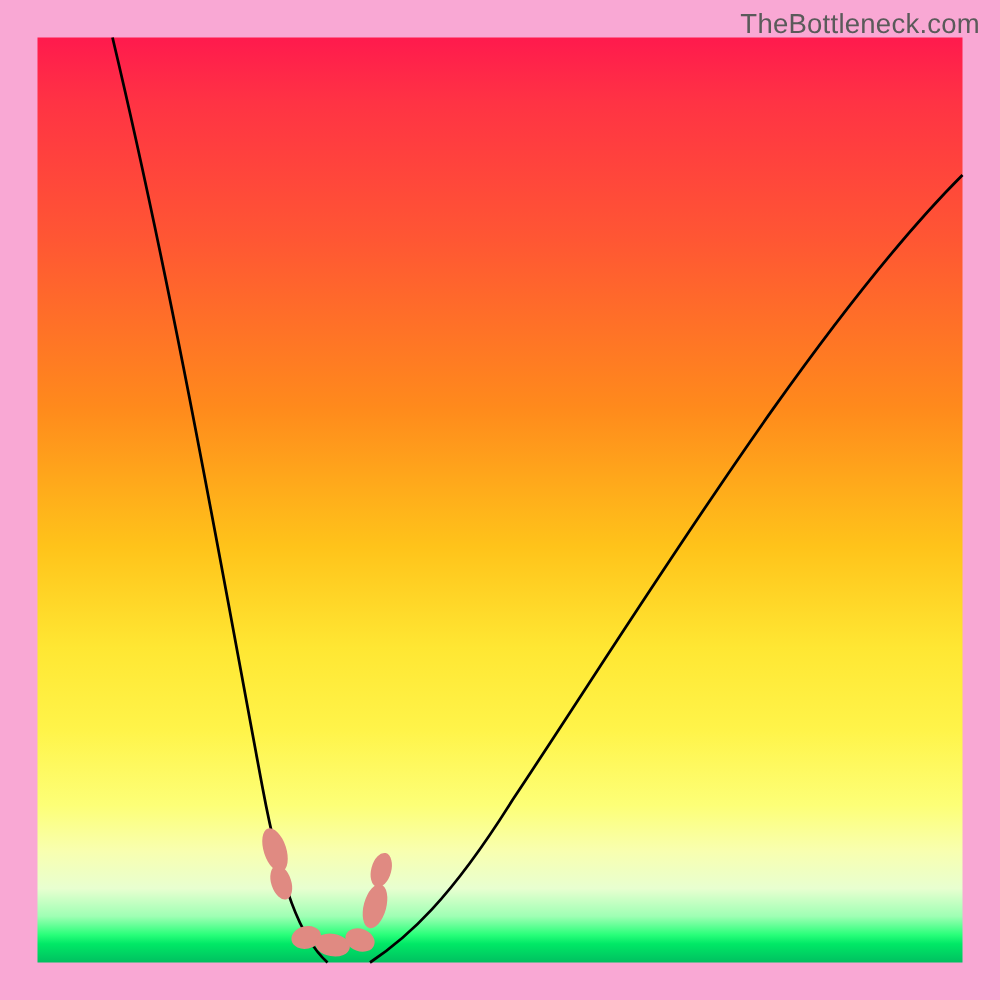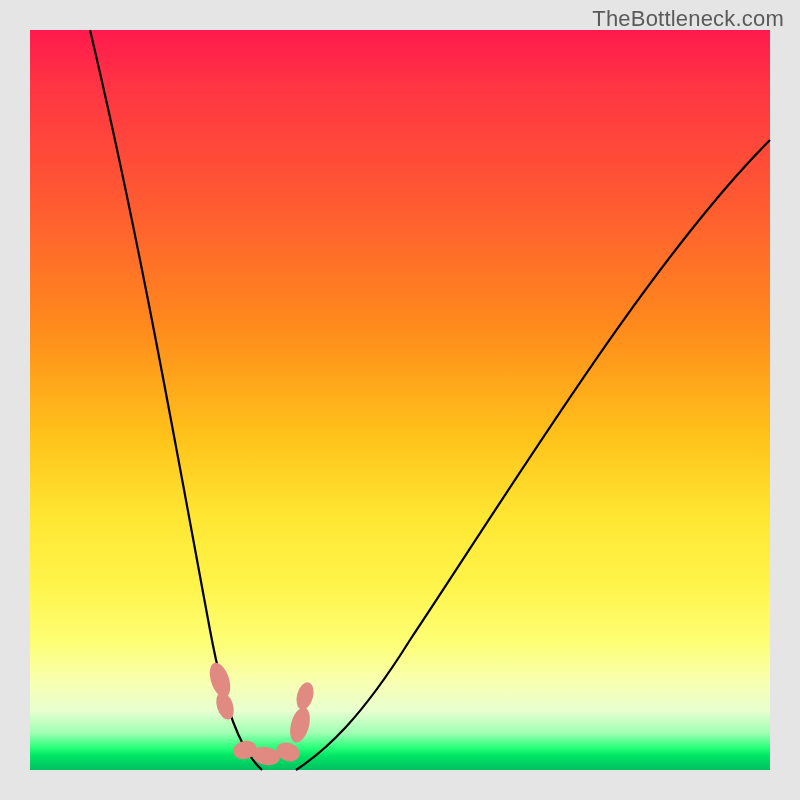--- a/index.html
+++ b/index.html
@@ -8,21 +8,21 @@
     width: 800px;
     height: 800px;
     background: #000;
     font-family: Arial, sans-serif;
     overflow: hidden;
   }
   .container {
     position: relative;
     width: 800px;
     height: 800px;
-    background: #e5e5e5;
+    background: #f9a8d4;
   }
   .watermark {
     position: absolute;
     top: 6px;
     right: 16px;
     color: #5a5a5a;
     font-size: 22px;
     font-weight: 500;
     letter-spacing: 0.2px;
     z-index: 10;

